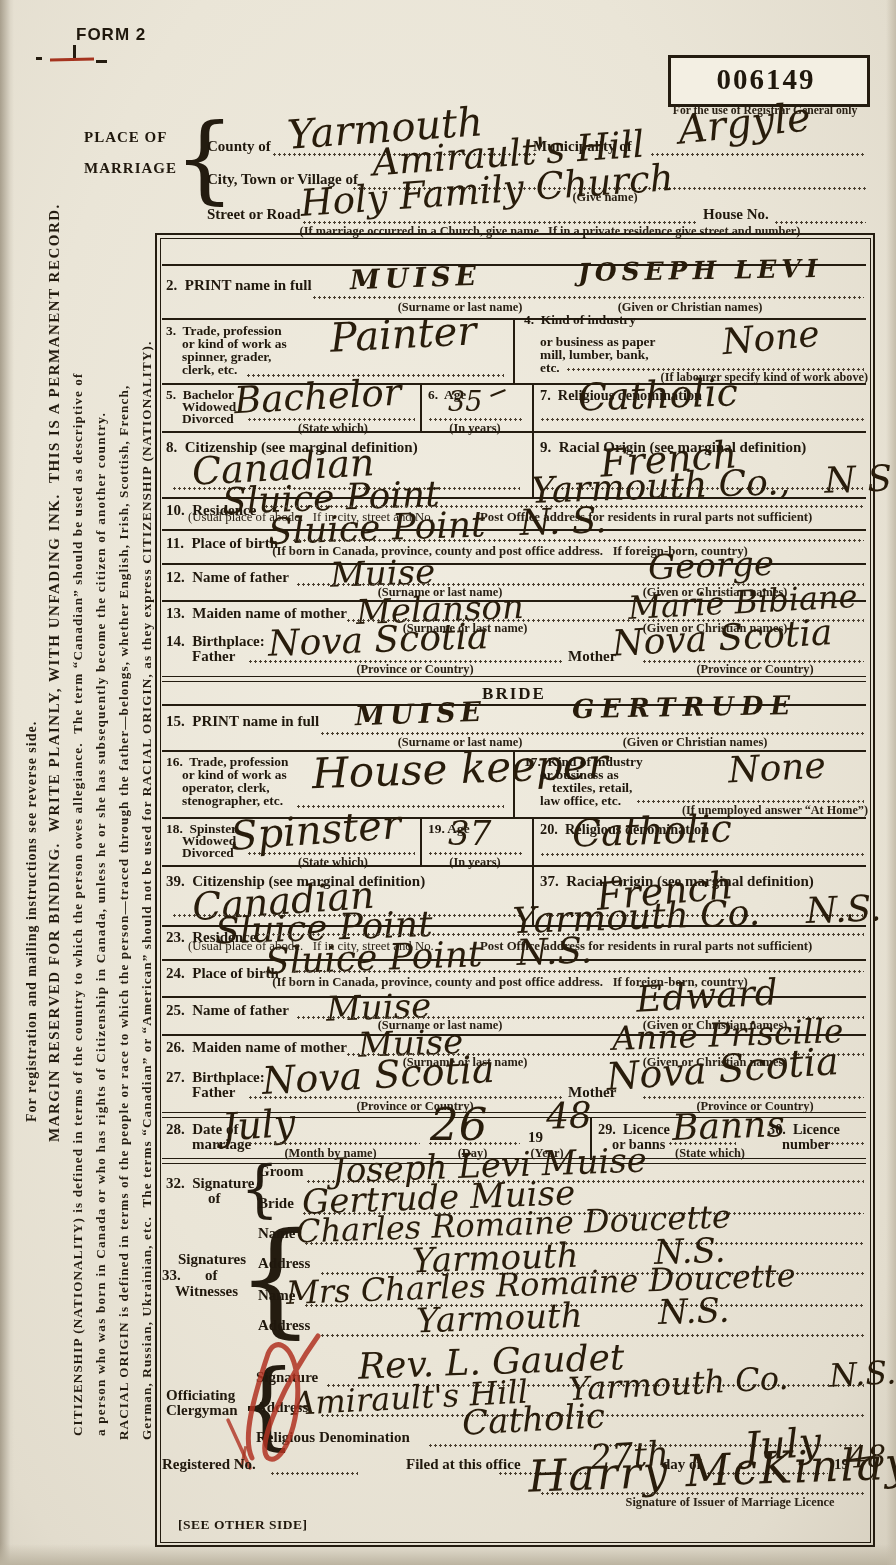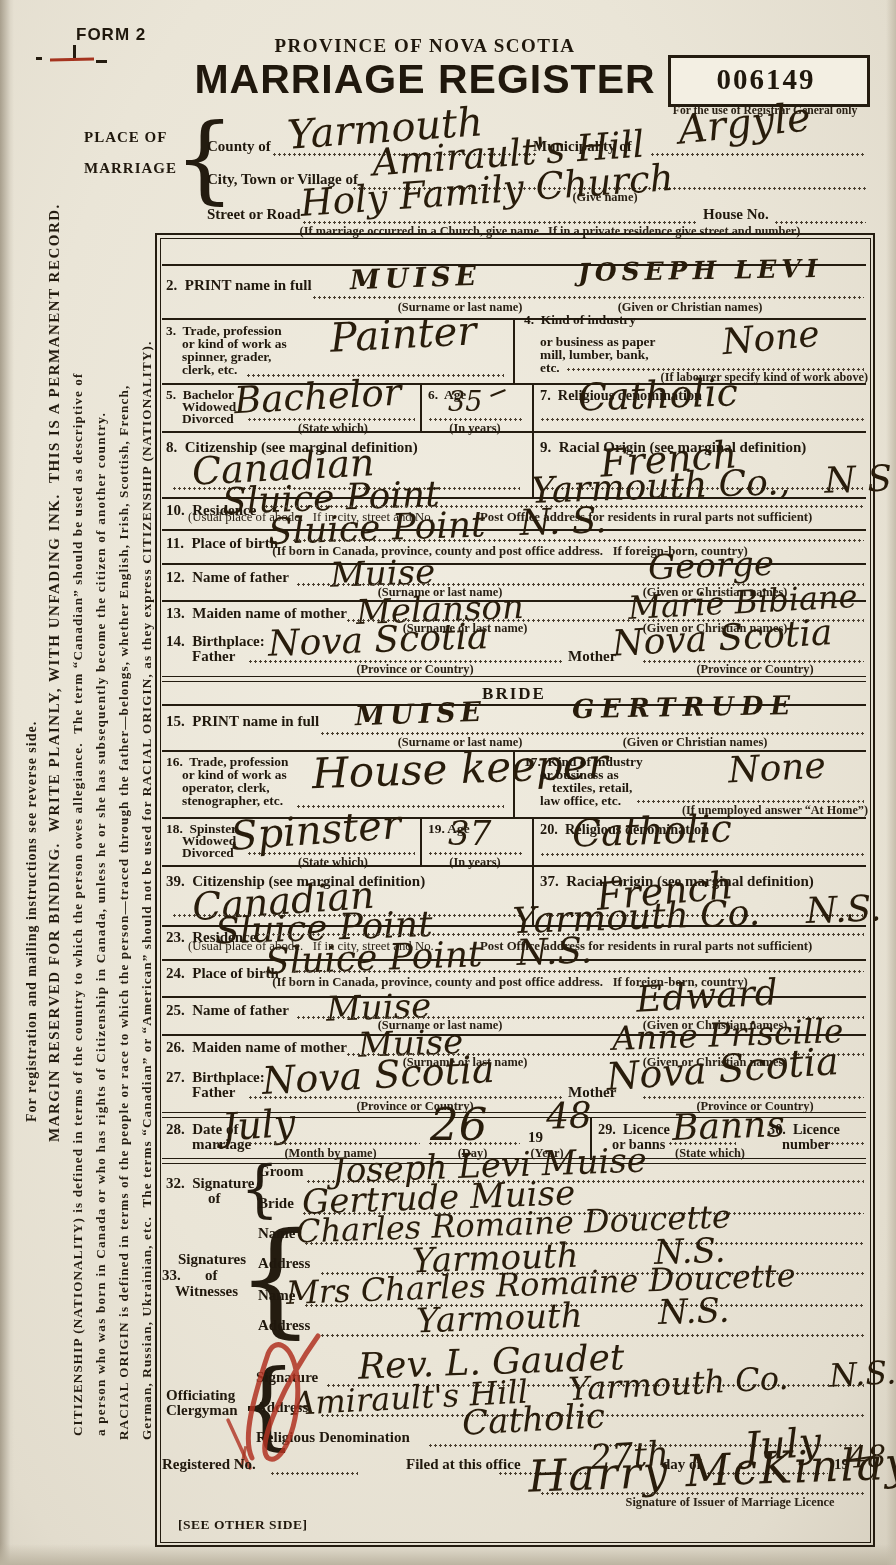--- a/index.html
+++ b/index.html
@@ -39,22 +39,20 @@
   <div class="mtxt" style="left:93px;top:1436px;font-size:13.2px;letter-spacing:1.2px;">a person who was born in Canada or who has rights of Citizenship in Canada, unless he or she has subsequently become the citizen of another country.</div>
   <div class="mtxt" style="left:116px;top:1440px;font-size:13.2px;letter-spacing:1.1px;">RACIAL ORIGIN is defined in terms of the people or race to which the person—traced through the father—belongs, whether English, Irish, Scottish, French,</div>
   <div class="mtxt" style="left:139px;top:1440px;font-size:13.2px;letter-spacing:1.1px;">German, Russian, Ukrainian, etc.  The terms “Canadian” or “American” should not be used for RACIAL ORIGIN, as they express CITIZENSHIP (NATIONALITY).</div>
 
   <div class="lbl sans" style="left:76px;top:26px;font-size:17px;letter-spacing:1px;">FORM 2</div>
   <div class="edge" style="left:73px;top:45px;width:3px;height:13px;background:#241c10;"></div>
   <div class="red" style="left:50px;top:58px;width:44px;height:3px;transform:rotate(-1deg);"></div>
   <div class="edge" style="left:36px;top:57px;width:6px;height:3px;background:#241c10;"></div>
   <div class="edge" style="left:96px;top:60px;width:11px;height:3px;background:#241c10;"></div>
 
-  <div class="lbl ctr" style="left:265px;top:36px;width:320px;font-size:19px;letter-spacing:1.5px;">PROVINCE OF NOVA SCOTIA</div>
-  <div class="lbl sans ctr" style="left:175px;top:58px;width:500px;font-size:41px;letter-spacing:1px;">MARRIAGE REGISTER</div>
 
   <div class="edge" style="left:668px;top:55px;width:196px;height:46px;border:3px solid #241c10;background:#f3efe3;"></div>
   <div class="lbl ctr" style="left:668px;top:64px;width:196px;font-size:29px;letter-spacing:2px;">006149</div>
   <div class="sub" style="left:650px;top:105px;width:230px;font-size:11.6px;">For the use of Registrar General only</div>
 
   <div class="lbl" style="left:84px;top:130px;letter-spacing:1px;">PLACE OF</div>
   <div class="lbl" style="left:84px;top:161px;letter-spacing:1px;">MARRIAGE</div>
   <div class="brace" style="left:174px;top:110px;font-size:96px;">{</div>
 
   <div class="lbl" style="left:207px;top:139px;">County of</div>

